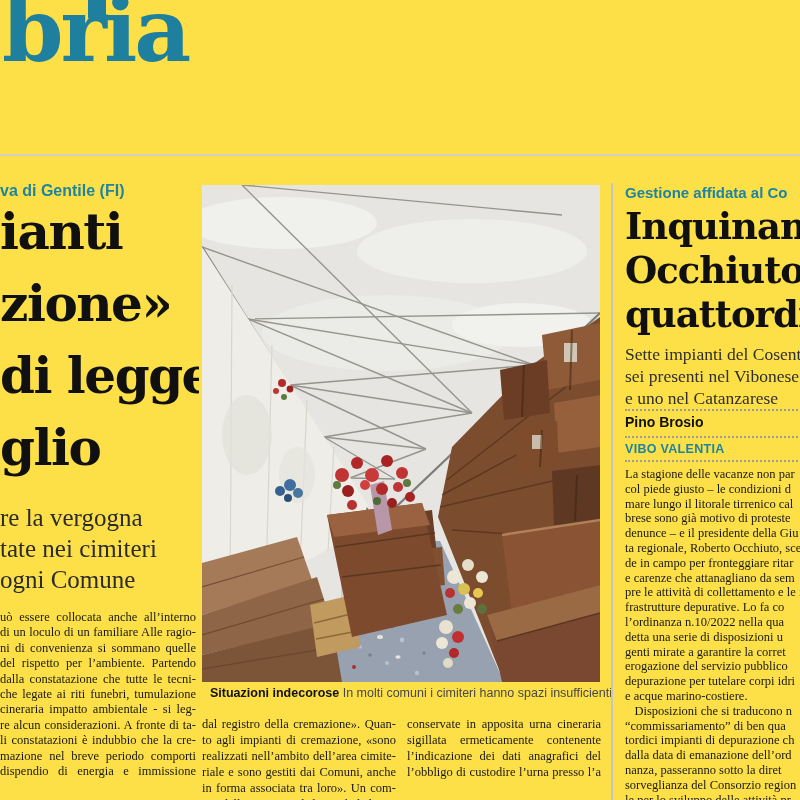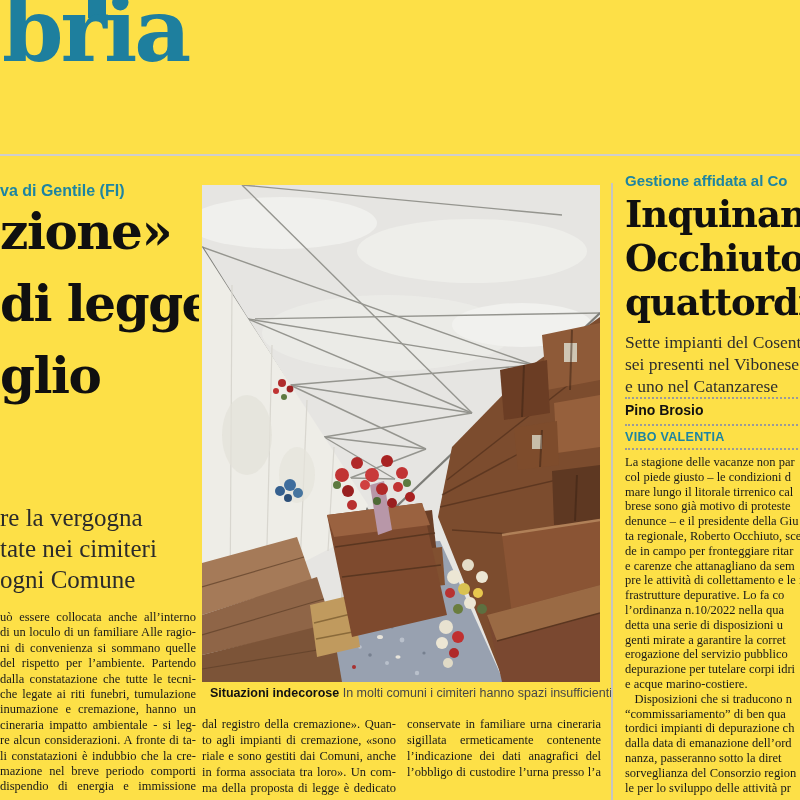--- a/index.html
+++ b/index.html
@@ -34,21 +34,21 @@
 
   
   .midcol{top:716px;width:194px;}
   #midcol-1{left:202px;} #midcol-2{left:407px;}
   .midcol .bodyline{line-height:16px;}
 
   
   #v-rule{left:611px;top:183px;width:2px;height:617px;background:#c6c5c2;}
 
   
-  #right-article{left:625px;top:168px;width:175px;height:620px;overflow:visible;}
+  #right-article{left:625px;top:180px;width:175px;height:620px;overflow:visible;}
   #ra-kicker{left:0;top:4px;font-size:15px;white-space:nowrap;}
   #ra-headline{left:0;top:24px;}
   #ra-headline .hl-line{font-family:"DejaVu Serif",serif;font-weight:bold;color:#101010;
         font-size:37px;line-height:44px;letter-spacing:-1px;white-space:nowrap;}
   #ra-subhead{left:0;top:163px;}
   #ra-subhead .sh-line{font-size:17.5px;line-height:22px;color:#2e2e2e;white-space:nowrap;}
   .dotted{left:0;width:180px;border-top:2px dotted #9a9a9a;height:0;}
   #dot1{top:229px;} #dot2{top:256px;} #dot3{top:280px;}
   #ra-byline{left:0;top:234px;font-family:"Liberation Sans",sans-serif;font-weight:bold;
              font-size:14px;color:#111111;white-space:nowrap;}
@@ -62,37 +62,37 @@
 
 <div id="page">
 
   <div class="abs" id="masthead-square"></div>
   <div class="abs" id="masthead">bria</div>
   <div class="abs" id="top-rule"></div>
 
   <div class="abs" id="left-article">
     <div class="abs kicker" id="la-kicker">va di Gentile (FI)</div>
     <div class="abs" id="la-headline">
+        <div class="hl-line">ianti</div>
         <div class="hl-line">zione»</div>
         <div class="hl-line">di legge</div>
         <div class="hl-line">glio</div>
       </div>
     <div class="abs" id="la-subhead">
         <div class="sh-line">re la vergogna</div>
         <div class="sh-line">tate nei cimiteri</div>
         <div class="sh-line">ogni Comune</div>
       </div>
     <div class="abs" id="la-body">
         <div class="bodyline">uò essere collocata anche all’interno</div>
         <div class="bodyline">di un loculo di un familiare Alle ragio-</div>
         <div class="bodyline">ni di convenienza si sommano quelle</div>
         <div class="bodyline">del rispetto per l’ambiente. Partendo</div>
         <div class="bodyline">dalla constatazione che tutte le tecni-</div>
         <div class="bodyline">che legate ai riti funebri, tumulazione</div>
-        <div class="bodyline">inumazione e cremazione, hanno un</div>
         <div class="bodyline">cineraria impatto ambientale - si leg-</div>
         <div class="bodyline">re alcun considerazioni. A fronte di ta-</div>
         <div class="bodyline">li constatazioni è indubbio che la cre-</div>
         <div class="bodyline">mazione nel breve periodo comporti</div>
         <div class="bodyline">dispendio di energia e immissione</div>
       </div>
   </div>
 
   <div class="abs" id="photo">
     <svg viewBox="0 0 398 497" width="398" height="497" xmlns="http://www.w3.org/2000/svg">
@@ -254,26 +254,27 @@
       </g>
     </svg>
   </div>
   <div class="abs" id="caption">
     <b>Situazioni indecorose</b><span> In molti comuni i cimiteri hanno spazi insufficienti</span>
   </div>
 
   <div class="abs midcol" id="midcol-1">
       <div class="bodyline">dal registro della cremazione». Quan-</div>
       <div class="bodyline">to agli impianti di cremazione, «sono</div>
+      <div class="bodyline">realizzati nell’ambito dell’area cimite-</div>
       <div class="bodyline">riale e sono gestiti dai Comuni, anche</div>
       <div class="bodyline">in forma associata tra loro». Un com-</div>
       <div class="bodyline">ma della proposta di legge è dedicato</div>
     </div>
   <div class="abs midcol" id="midcol-2">
-      <div class="bodyline">conservate in familiare urna cineraria</div>
+      <div class="bodyline">conservate in apposita urna cineraria</div>
       <div class="bodyline">sigillata ermeticamente contenente</div>
       <div class="bodyline">l’indicazione dei dati anagrafici del</div>
       <div class="bodyline">l’obbligo di custodire l’urna presso l’a</div>
     </div>
 
   <div class="abs" id="v-rule"></div>
 
   <div class="abs" id="right-article">
     <div class="abs kicker" id="ra-kicker">Gestione affidata al Co</div>
     <div class="abs" id="ra-headline">

